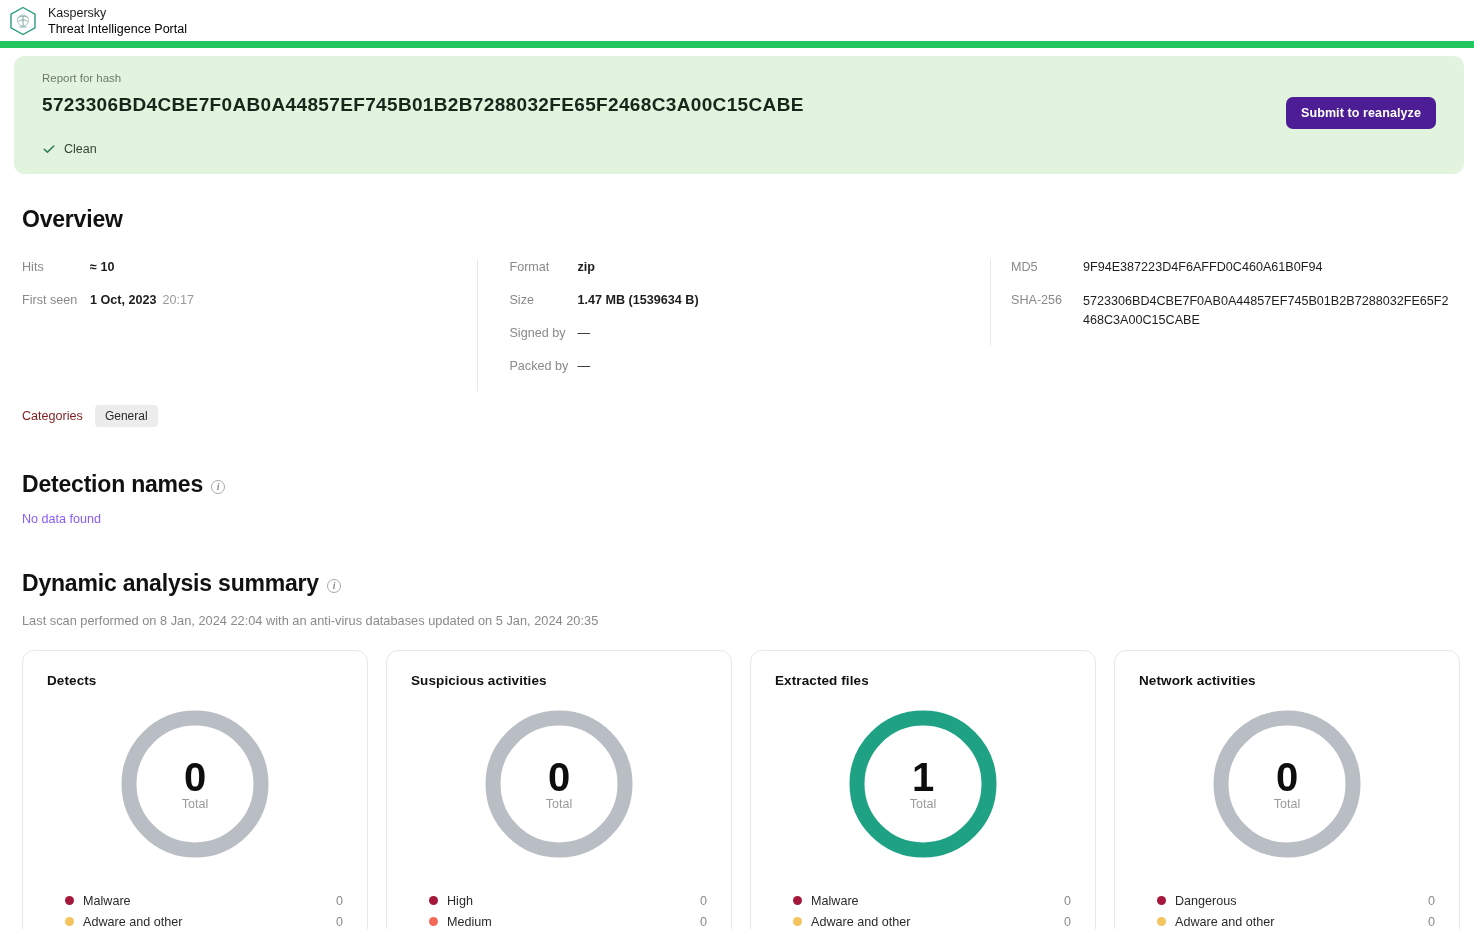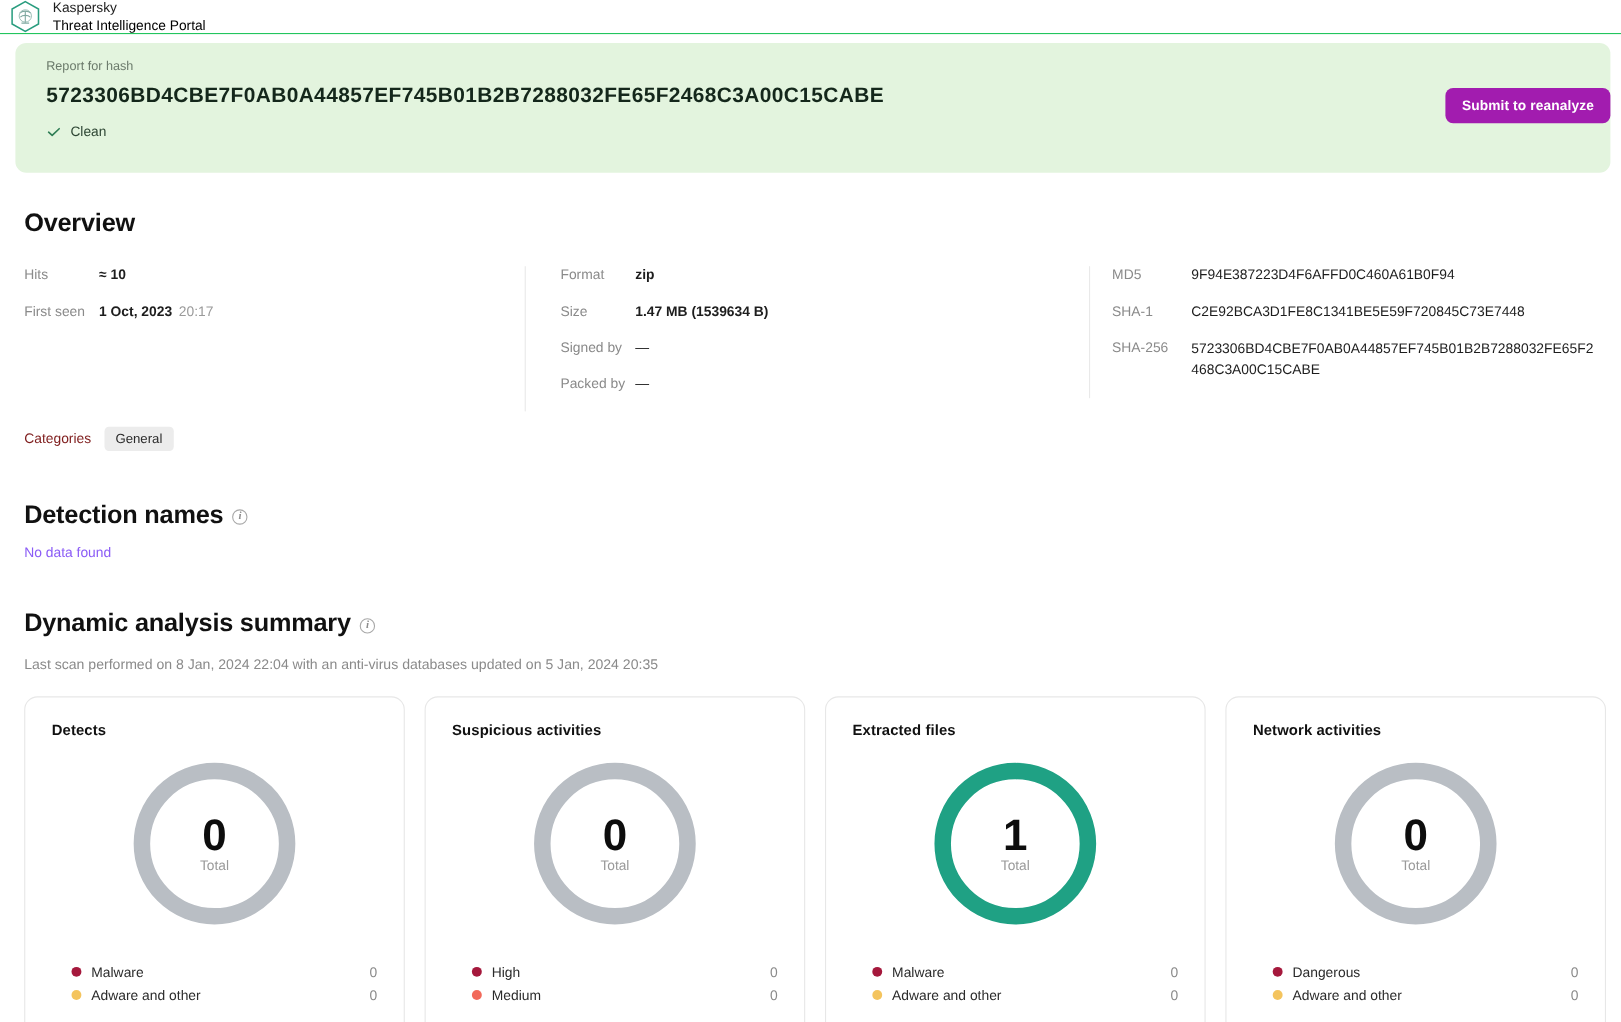--- a/index.html
+++ b/index.html
@@ -7,22 +7,22 @@
     width: 1474px;
     height: 929px;
     background: #ffffff;
     font-family: "Liberation Sans", sans-serif;
     color: #1d1d1d;
     overflow: hidden;
   }
 
   
   .app-header {
-    height: 31px;
-    border-bottom: 1px solid #22c55e;
+    height: 48px;
+    border-bottom: 7px solid #22c55e;
     display: flex;
     align-items: center;
     padding-left: 8px;
     background: #fff;
   }
   .logo-mark {
     width: 30px; height: 32px;
     flex: 0 0 30px;
     display: flex; align-items: center; justify-content: center;
     margin-right: 10px;
@@ -46,33 +46,33 @@
     margin-bottom: 10px;
   }
   .banner-hash {
     font-size: 19px;
     font-weight: bold;
     letter-spacing: 0.35px;
     color: #14271b;
     font-family: "Liberation Sans", sans-serif;
   }
   .banner-status {
-    margin-top: 14px;
+    margin-top: 26px;
     display: flex;
     align-items: center;
     gap: 8px;
     font-size: 12.5px;
     color: #2e4634;
   }
   .check-icon { width: 14px; height: 14px; display: block; }
   .btn-reanalyze {
     position: absolute;
-    right: 0;
+    right: 28px;
     top: 41px;
-    background: #a21caf;
+    background: #4c1d95;
     color: #ffffff;
     border: none;
     border-radius: 7px;
     font-size: 12.5px;
     font-weight: bold;
     padding: 9px 15px;
     cursor: pointer;
     font-family: "Liberation Sans", sans-serif;
     letter-spacing: 0.1px;
     margin-left: 29px;
@@ -294,24 +294,20 @@
         <div class="ov-val">—</div>
       </div>
     </div>
 
     <div class="ov-col c3">
       <div class="ov-row">
         <div class="ov-key">MD5</div>
         <div class="ov-val">9F94E387223D4F6AFFD0C460A61B0F94</div>
       </div>
       <div class="ov-row">
-        <div class="ov-key">SHA-1</div>
-        <div class="ov-val">C2E92BCA3D1FE8C1341BE5E59F720845C73E7448</div>
-      </div>
-      <div class="ov-row">
         <div class="ov-key">SHA-256</div>
         <div class="ov-val hash">5723306BD4CBE7F0AB0A44857EF745B01B2B7288032FE65F2468C3A00C15CABE</div>
       </div>
     </div>
 
   </div>
 
   <div class="categories-row">
     <span class="categories-label">Categories</span>
     <span class="chip">General</span>

